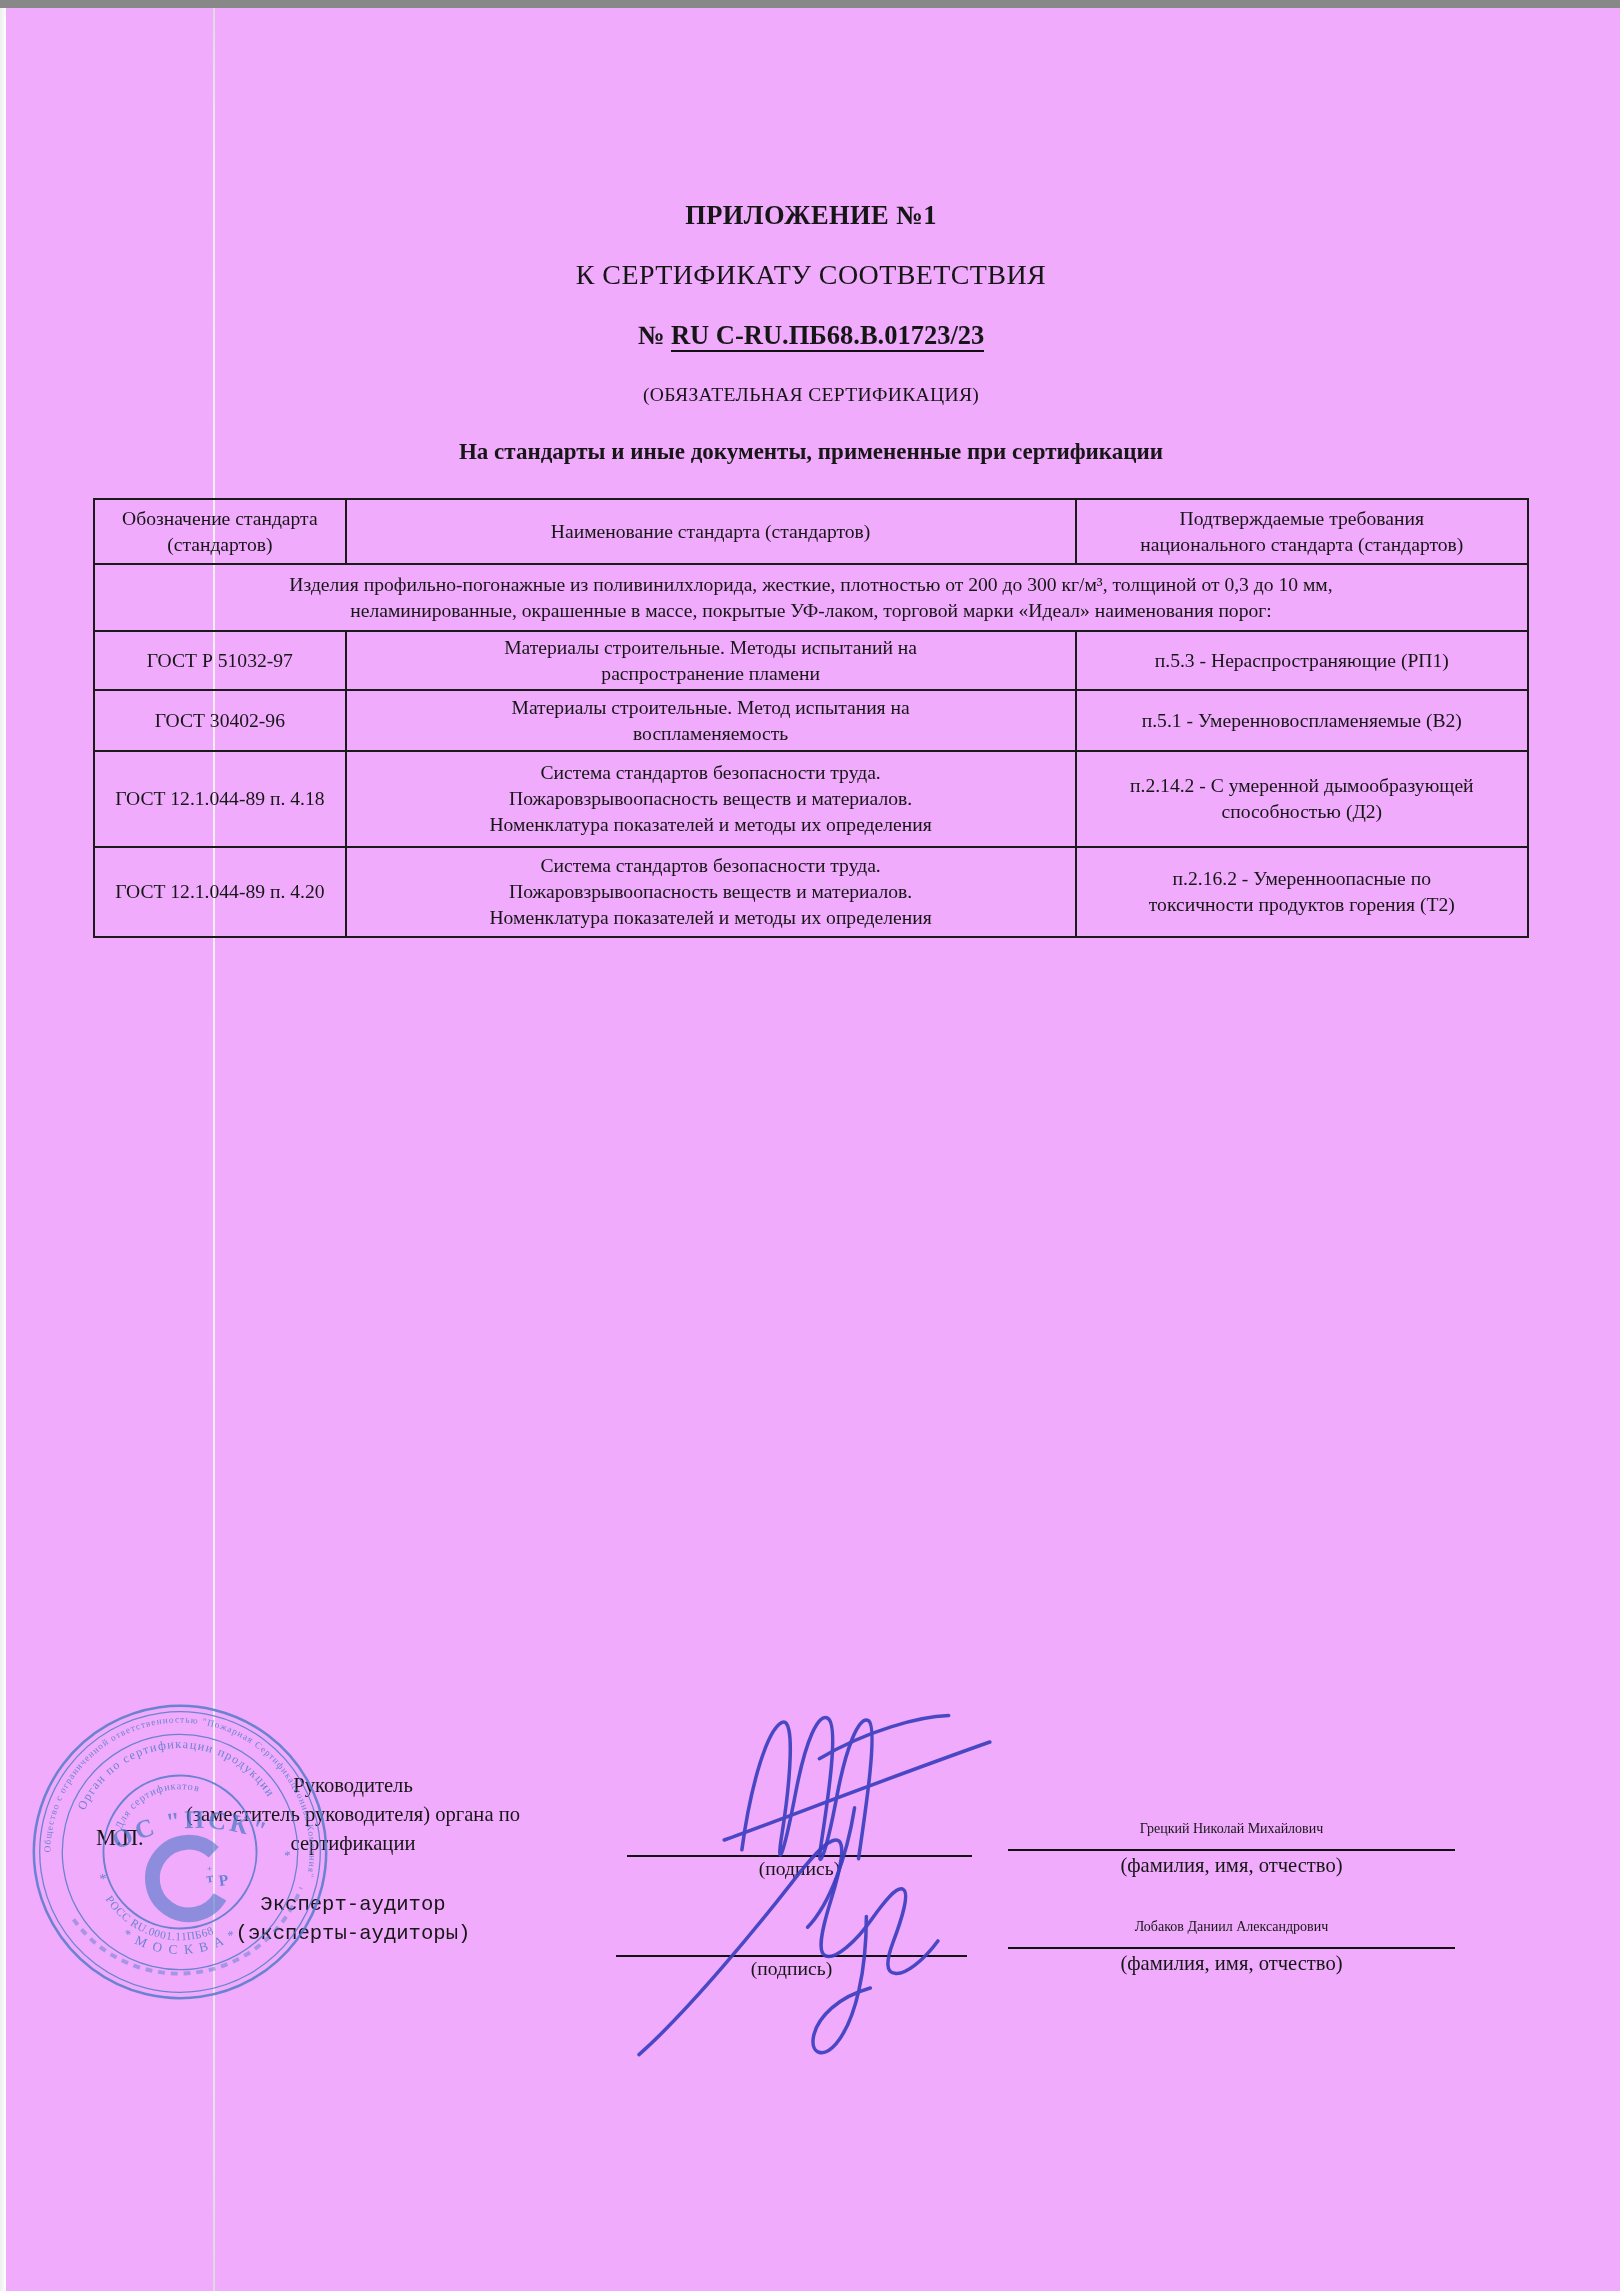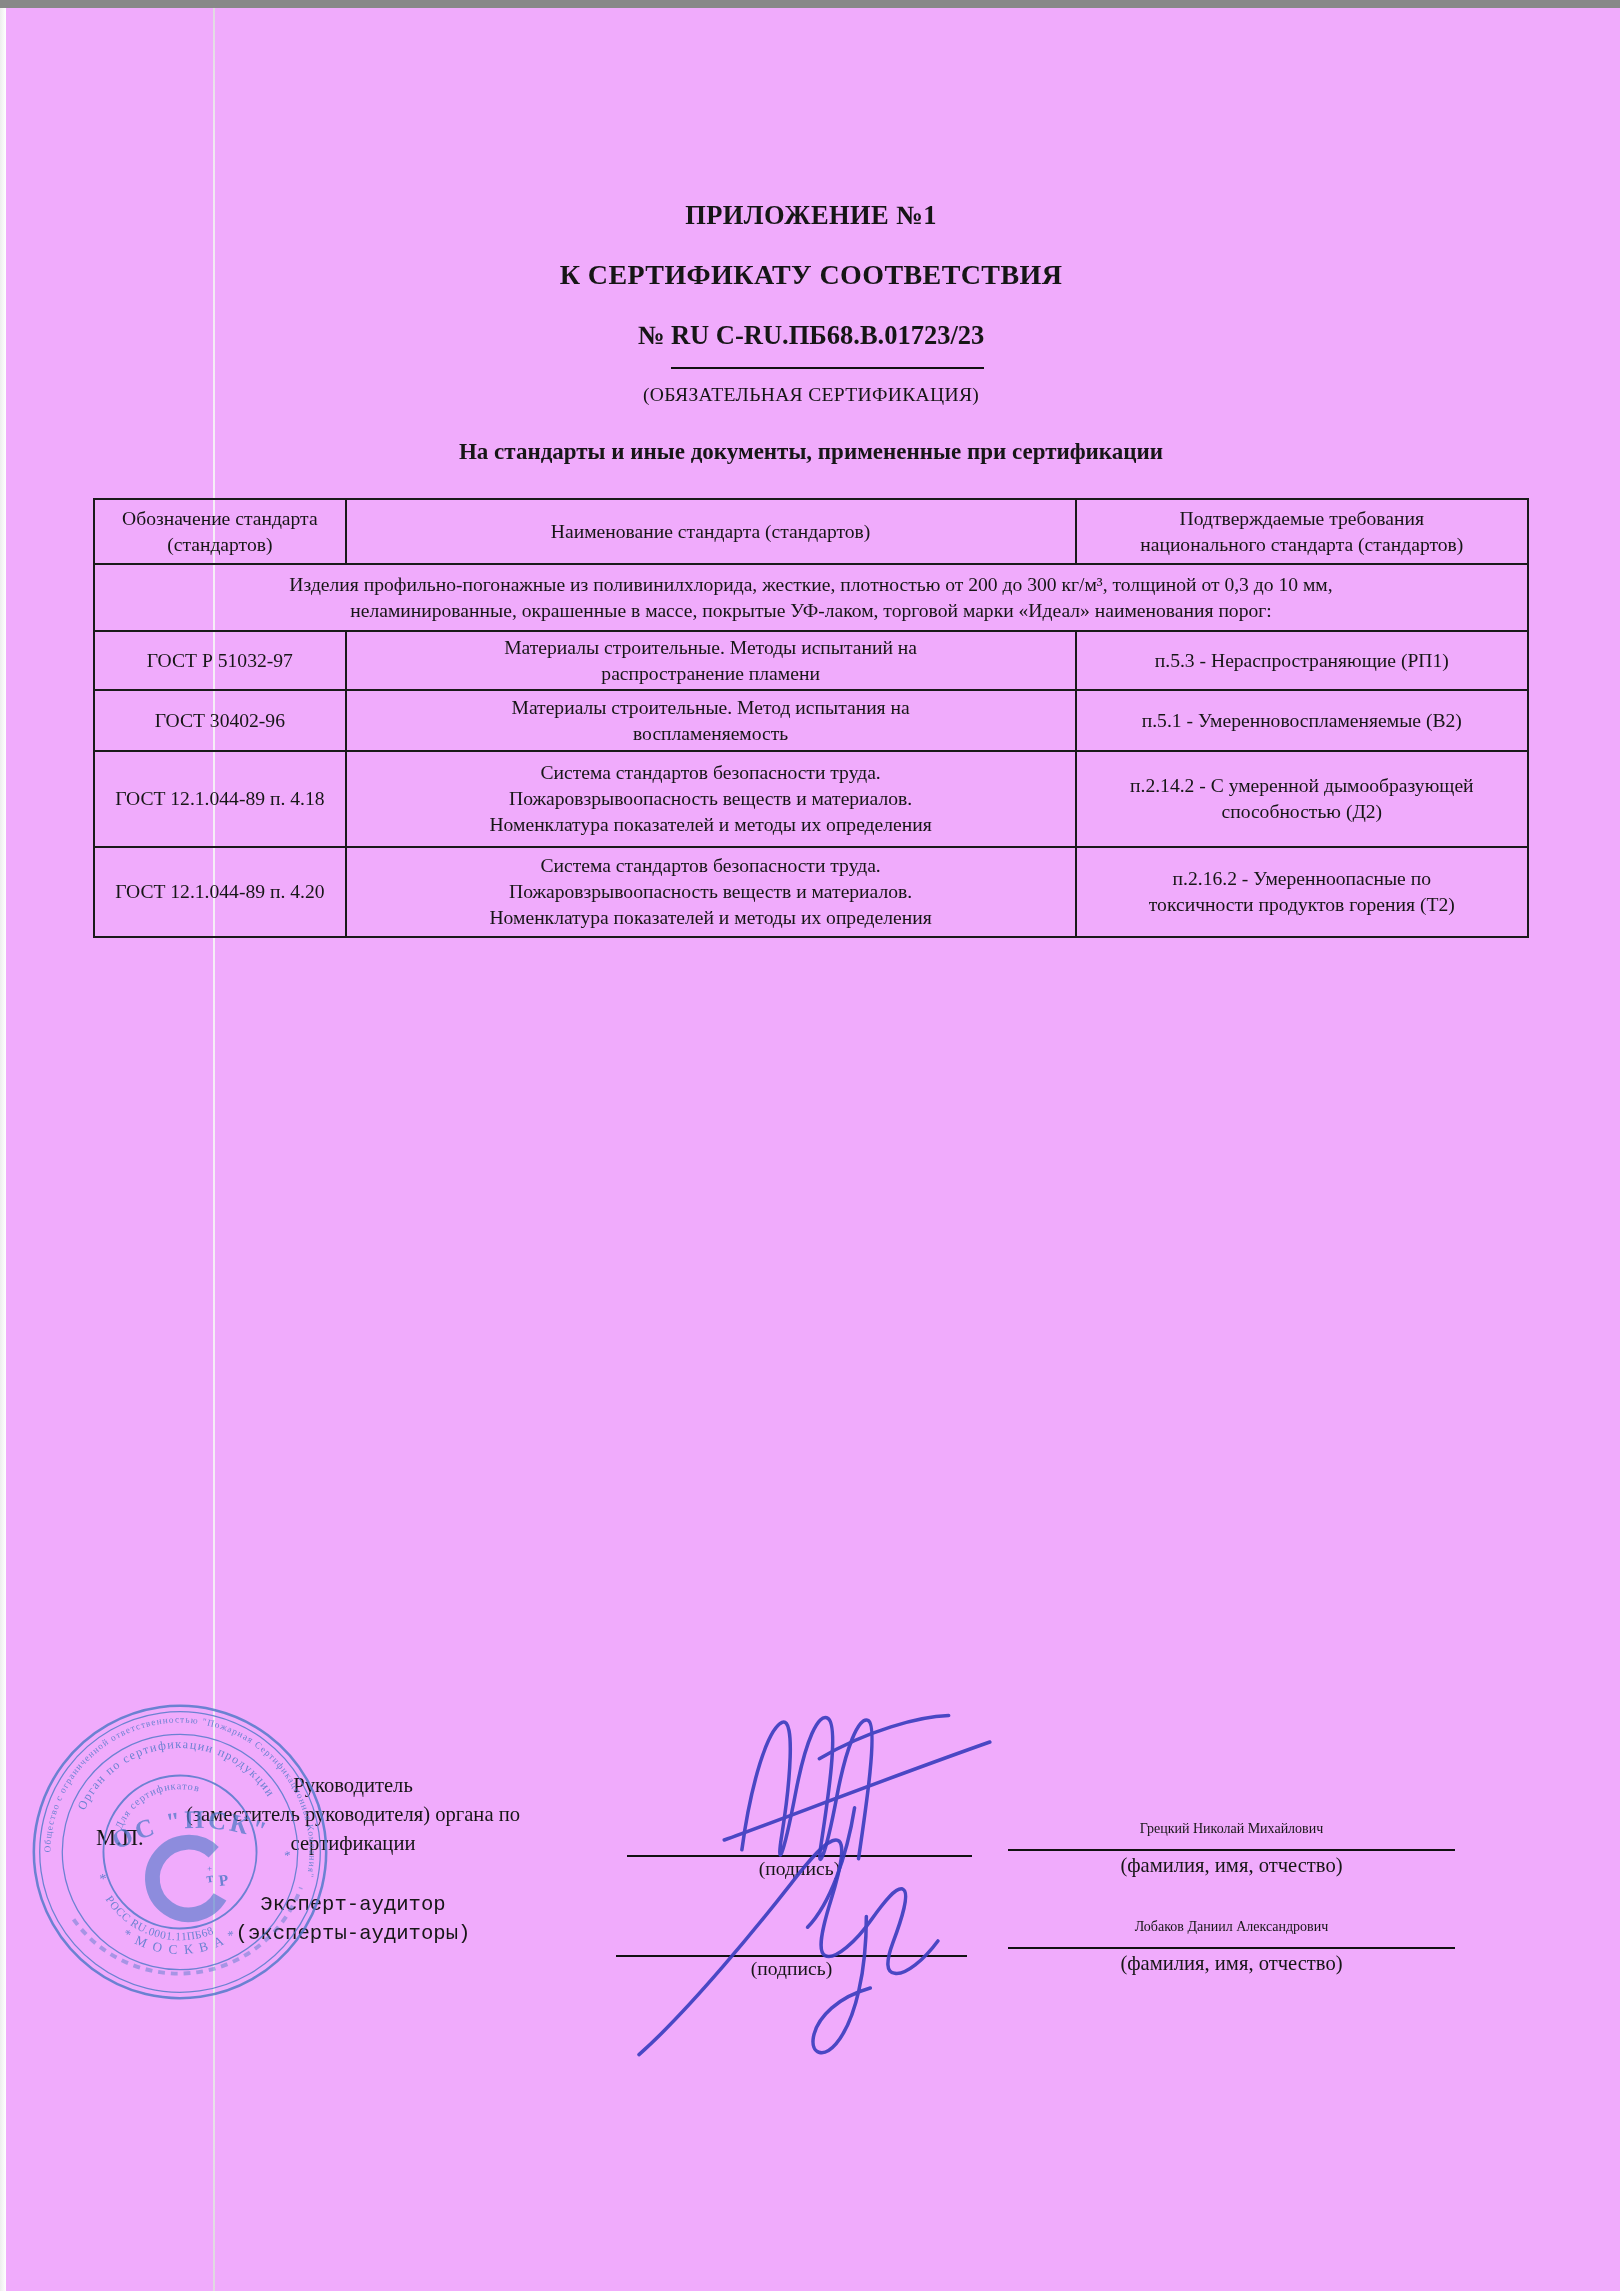--- a/index.html
+++ b/index.html
@@ -15,23 +15,23 @@
   
   .scan-line{
     position:absolute;left:213px;top:0;width:2px;height:2292px;
     background:linear-gradient(180deg,#dedede 0%,#efefef 6%,#f6f6f6 20%,#f4f4f4 78%,#e6e6e6 92%,#dcdcdc 100%);
     opacity:.9;
   }
   .edge-shade{position:absolute;left:0;top:0;width:5.9px;height:2292px;
     background:linear-gradient(90deg,#ededed,#ffffff);}
   .hline{position:absolute;left:93px;width:1436px;text-align:center;white-space:nowrap;}
   .t1{top:192px;font-size:26.5px;font-weight:bold;letter-spacing:0.4px;}
-  .t2{top:251px;font-size:28px;font-weight:bold;letter-spacing:0.4px;}
+  .t2{top:251px;font-size:28px;font-weight:normal;letter-spacing:0.4px;}
   .tnum{top:312px;font-size:26.5px;font-weight:bold;}
-  .tnum .u{border-bottom:2.9px solid #111;padding-bottom:17px;}
+  .tnum .u{border-bottom:2.9px solid #111;padding-bottom:0;}
   .tcert{top:376px;font-size:19.6px;letter-spacing:0.3px;}
   .tsub{top:431px;font-size:23px;font-weight:bold;}
   table.standards{
     position:absolute;left:93px;top:490px;width:1436px;
     border-collapse:collapse;table-layout:fixed;
     font-size:19.6px;line-height:1.32;
   }
   table.standards td,table.standards th{
     border:2px solid #1a1a1a;
     text-align:center;vertical-align:middle;

